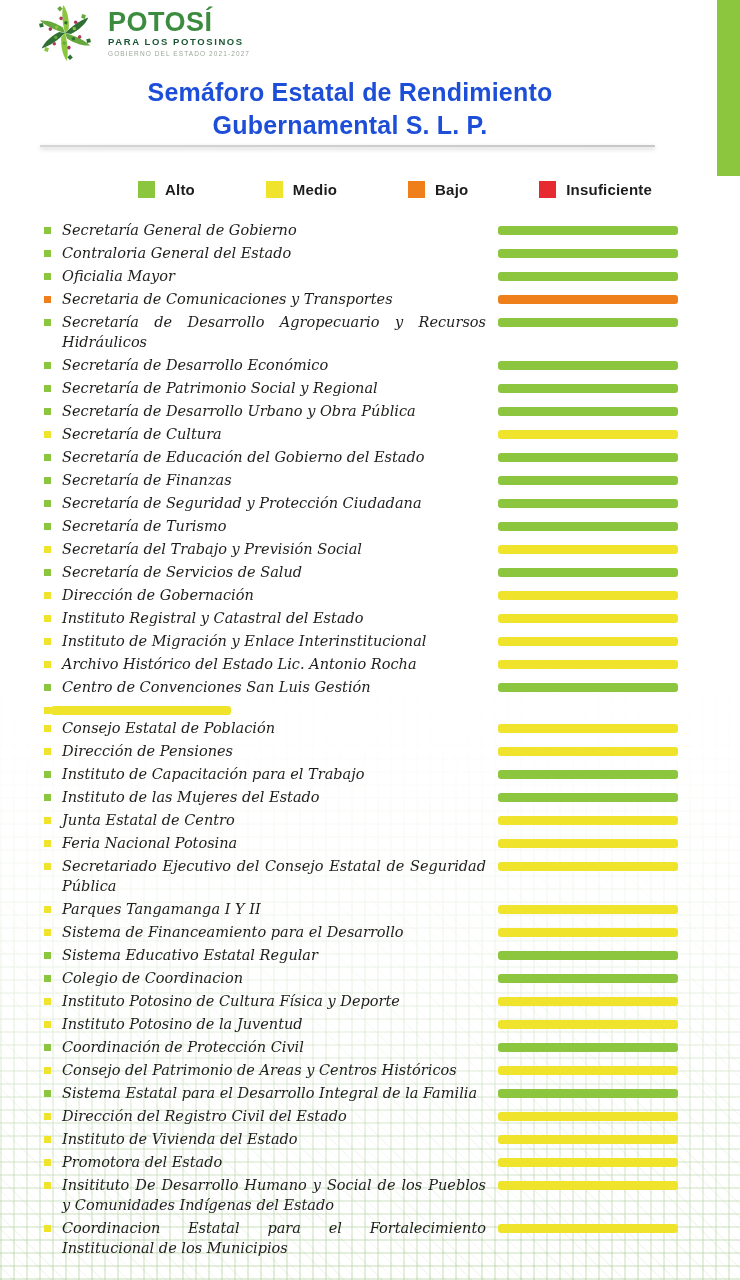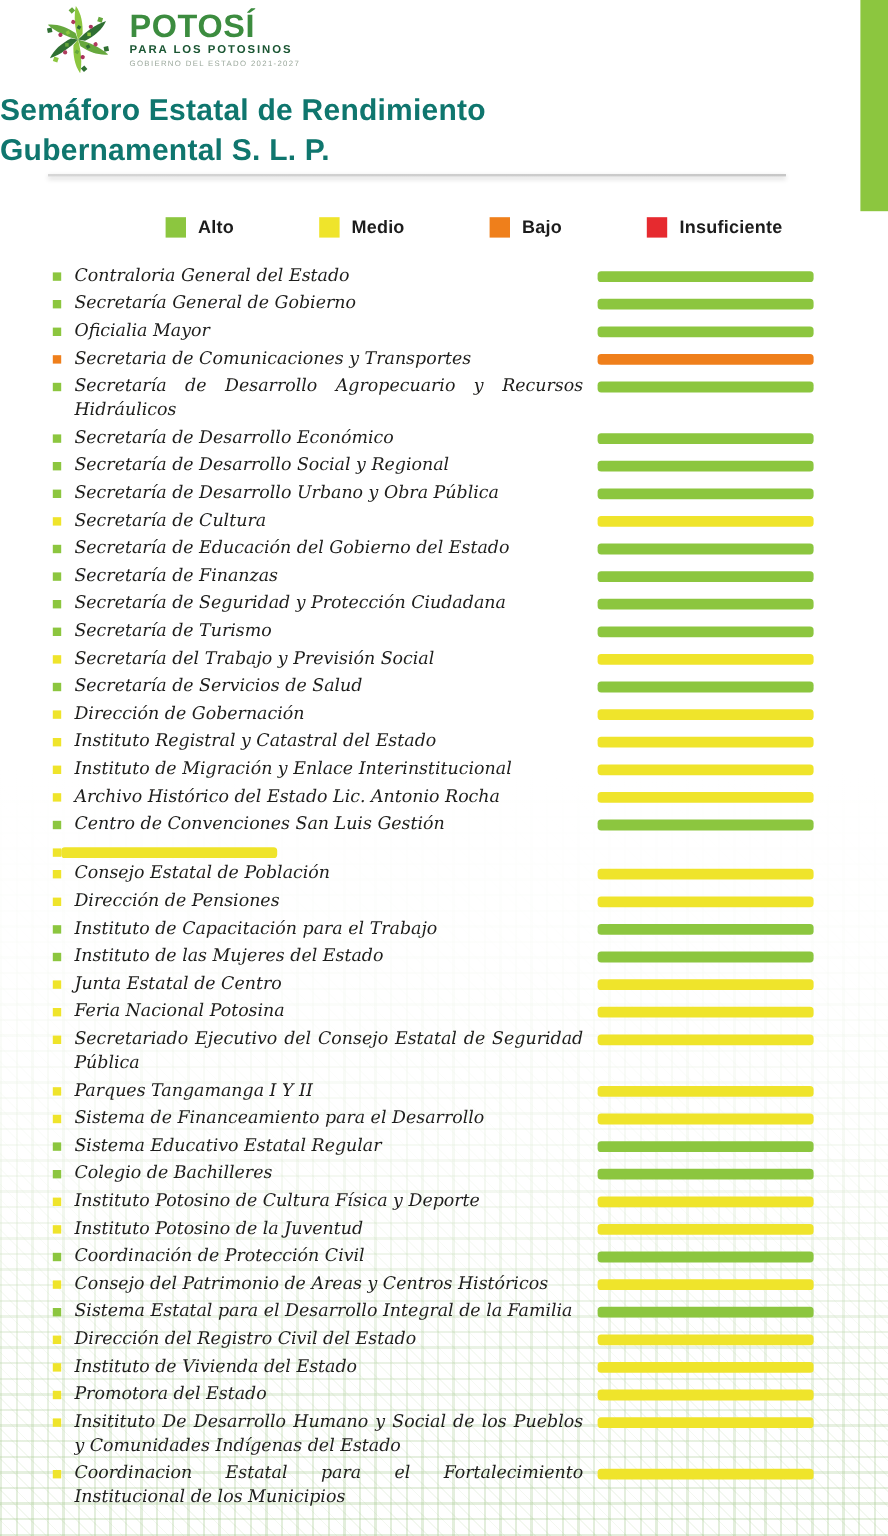--- a/index.html
+++ b/index.html
@@ -38,22 +38,22 @@
     color:#3C8C3F;font-weight:800;font-size:27px;line-height:26px;letter-spacing:0.5px;
   }
   .logo-tagline{
     color:#1B5633;font-weight:700;font-size:9.5px;letter-spacing:1.6px;margin-top:1px;
   }
   .logo-subline{
     color:#9BA89C;font-weight:400;font-size:6.5px;letter-spacing:1.1px;margin-top:3px;
   }
 
   .page-title{
-    position:absolute;top:76px;left:0;width:700px;
-    color:#0f766e;font-weight:800;font-size:25px;line-height:33px;letter-spacing:0.2px;
+    position:absolute;top:76px;left:0;width:700px;text-align:center;
+    color:#1d4ed8;font-weight:800;font-size:25px;line-height:33px;letter-spacing:0.2px;
   }
 
   .divider{
     position:absolute;top:145px;left:40px;width:615px;height:2px;
     background:linear-gradient(to right,#d6d6d6,#c7c7c7);
     box-shadow:0 2px 4px rgba(0,0,0,0.22);
   }
 
   .legend{
     position:absolute;top:181px;left:138px;width:514px;
@@ -158,26 +158,26 @@
       </div>
       <div class="legend-item">
         <span class="legend-swatch" style="background: rgb(230, 42, 47);"></span>
         <span class="legend-label">Insuficiente</span>
       </div>
     </div>
 
   <div class="list">
       <div class="row">
         <span class="row-bullet" style="background: rgb(140, 198, 63);"></span>
+        <span class="row-label">Secretaría General de Gobierno</span>
+        <span class="row-bar" style="background: rgb(140, 198, 63);"></span>
+      </div>
+      <div class="row">
+        <span class="row-bullet" style="background: rgb(140, 198, 63);"></span>
         <span class="row-label">Contraloria General del Estado</span>
-        <span class="row-bar" style="background: rgb(140, 198, 63);"></span>
-      </div>
-      <div class="row">
-        <span class="row-bullet" style="background: rgb(140, 198, 63);"></span>
-        <span class="row-label">Secretaría General de Gobierno</span>
         <span class="row-bar" style="background: rgb(140, 198, 63);"></span>
       </div>
       <div class="row">
         <span class="row-bullet" style="background: rgb(140, 198, 63);"></span>
         <span class="row-label">Oficialia Mayor</span>
         <span class="row-bar" style="background: rgb(140, 198, 63);"></span>
       </div>
       <div class="row">
         <span class="row-bullet" style="background: rgb(239, 127, 27);"></span>
         <span class="row-label">Secretaria de Comunicaciones y Transportes</span>
@@ -188,21 +188,21 @@
         <span class="row-label">Secretaría de Desarrollo Agropecuario y Recursos Hidráulicos</span>
         <span class="row-bar" style="background: rgb(140, 198, 63);"></span>
       </div>
       <div class="row">
         <span class="row-bullet" style="background: rgb(140, 198, 63);"></span>
         <span class="row-label">Secretaría de Desarrollo Económico</span>
         <span class="row-bar" style="background: rgb(140, 198, 63);"></span>
       </div>
       <div class="row">
         <span class="row-bullet" style="background: rgb(140, 198, 63);"></span>
-        <span class="row-label">Secretaría de Desarrollo Social y Regional</span>
+        <span class="row-label">Secretaría de Patrimonio Social y Regional</span>
         <span class="row-bar" style="background: rgb(140, 198, 63);"></span>
       </div>
       <div class="row">
         <span class="row-bullet" style="background: rgb(140, 198, 63);"></span>
         <span class="row-label">Secretaría de Desarrollo Urbano y Obra Pública</span>
         <span class="row-bar" style="background: rgb(140, 198, 63);"></span>
       </div>
       <div class="row">
         <span class="row-bullet" style="background: rgb(239, 228, 43);"></span>
         <span class="row-label">Secretaría de Cultura</span>
@@ -312,21 +312,21 @@
         <span class="row-label">Sistema de Financeamiento para el Desarrollo</span>
         <span class="row-bar" style="background: rgb(239, 228, 43);"></span>
       </div>
       <div class="row">
         <span class="row-bullet" style="background: rgb(140, 198, 63);"></span>
         <span class="row-label">Sistema Educativo Estatal Regular</span>
         <span class="row-bar" style="background: rgb(140, 198, 63);"></span>
       </div>
       <div class="row">
         <span class="row-bullet" style="background: rgb(140, 198, 63);"></span>
-        <span class="row-label">Colegio de Bachilleres</span>
+        <span class="row-label">Colegio de Coordinacion</span>
         <span class="row-bar" style="background: rgb(140, 198, 63);"></span>
       </div>
       <div class="row">
         <span class="row-bullet" style="background: rgb(239, 228, 43);"></span>
         <span class="row-label">Instituto Potosino de Cultura Física y Deporte</span>
         <span class="row-bar" style="background: rgb(239, 228, 43);"></span>
       </div>
       <div class="row">
         <span class="row-bullet" style="background: rgb(239, 228, 43);"></span>
         <span class="row-label">Instituto Potosino de la Juventud</span>

